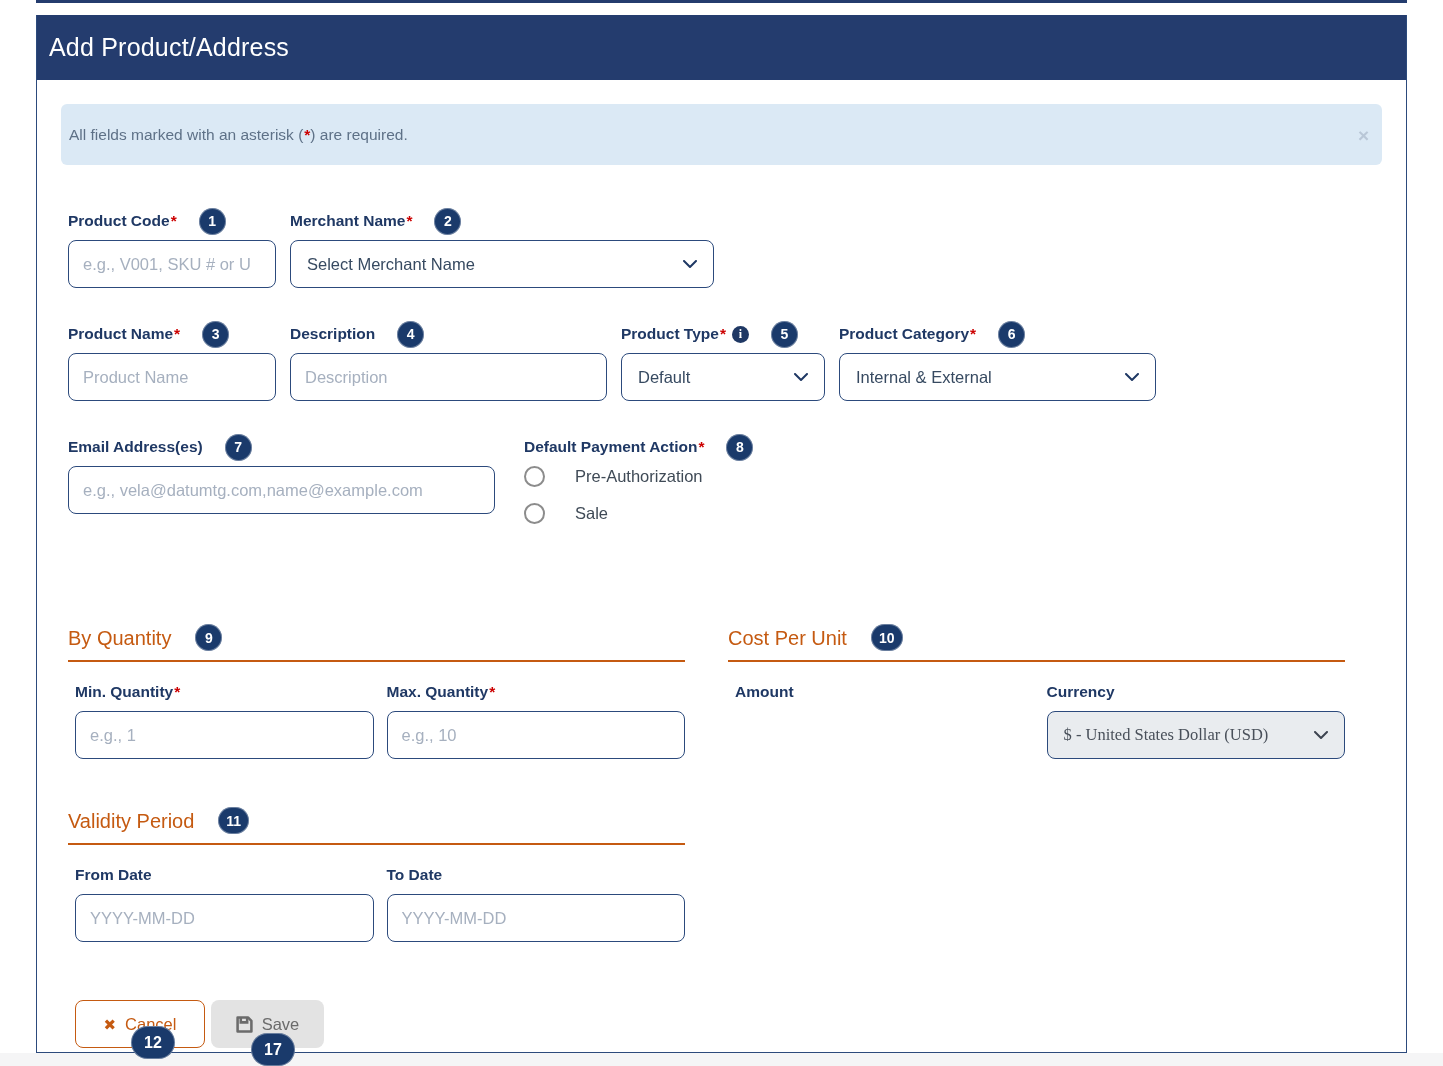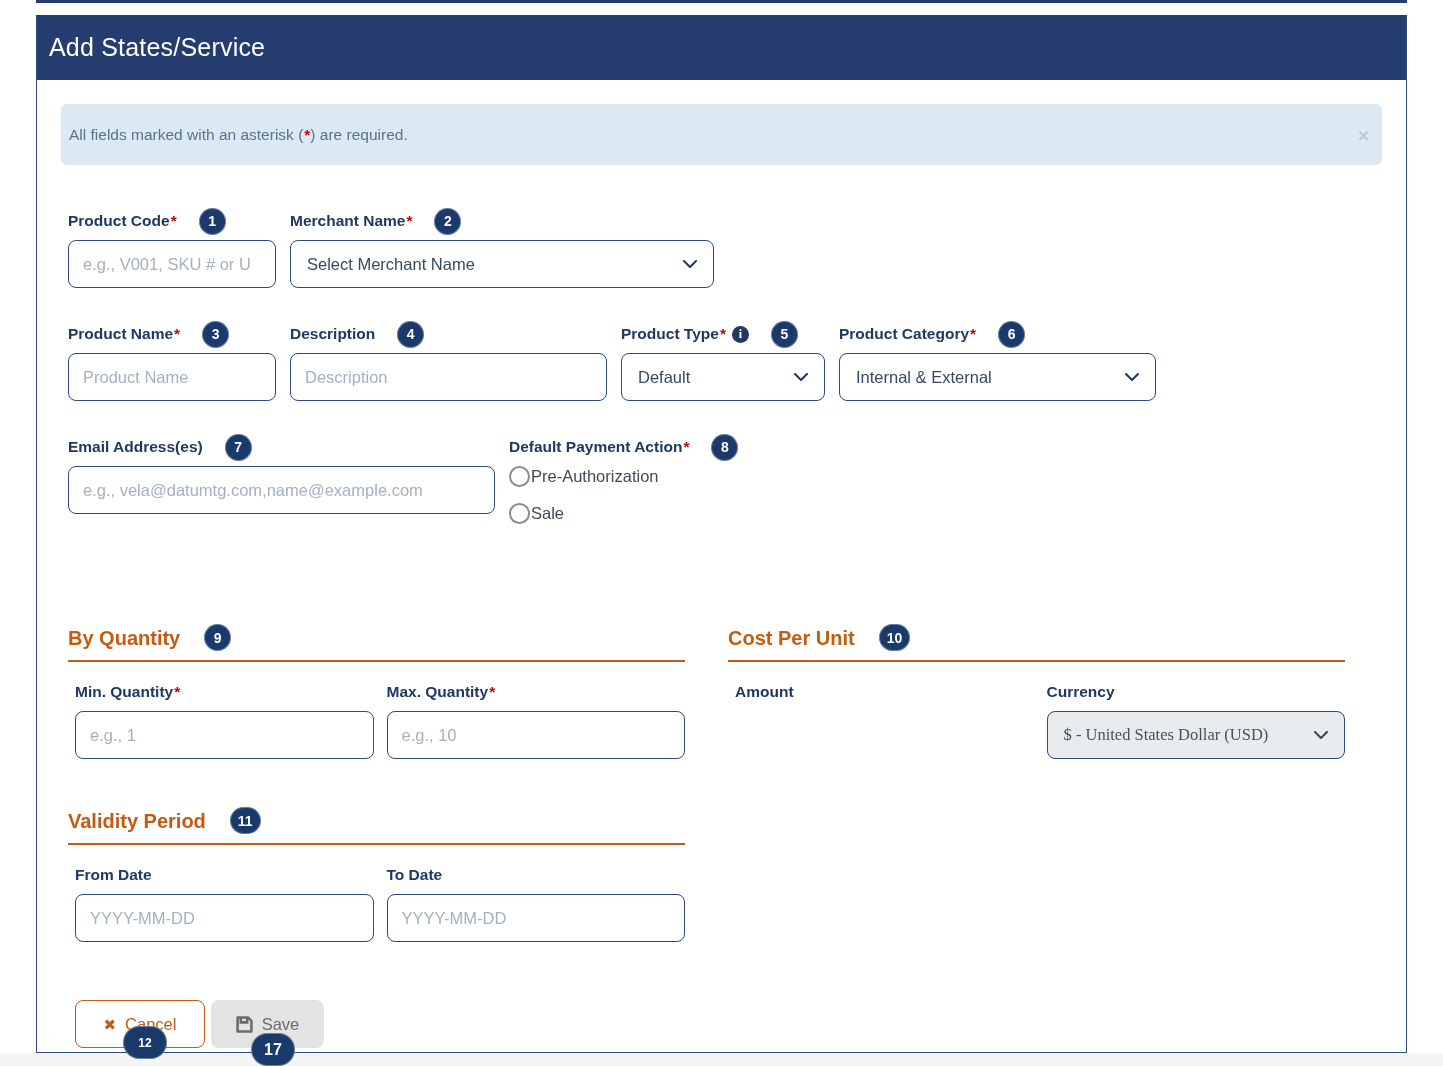--- a/index.html
+++ b/index.html
@@ -39,29 +39,29 @@
   .input::placeholder { color:#a6b0bf; opacity:1; }
   .select { height:48px; border:1px solid #2c4a7c; border-radius:8px; font-size:16.5px; padding:0 16px;
             color:#374a61; background:#fff; display:flex; align-items:center; justify-content:space-between;
             cursor:pointer; }
   .select.disabled { background:#e9ecef; color:#49505a;font-family:Liberation Serif, serif; }
   .chev { display:inline-flex; margin-left:10px; }
 
   .w208{width:208px} .w424{width:424px} .w317{width:317px} .w204{width:204px}
   .w427{width:427px} .w310{width:310px}
 
-  .payment-group { }
-  .radio-row { display:flex; align-items:center; gap:1px; margin-top:6px; margin-bottom:16px; cursor:pointer; }
+  .payment-group { margin-left:15px; }
+  .radio-row { display:flex; align-items:center; gap:30px; margin-top:6px; margin-bottom:16px; cursor:pointer; }
   .radio { width:21px; height:21px; border-radius:50%; border:2px solid #8c8c8c; background:#fff; flex:none; }
   .radio-label { font-size:16.5px; color:#3f4a56; }
 
   .sections { display:flex; gap:43px; margin-top:84px; }
   .section { width:617px; }
   .section-head { display:flex; align-items:center; border-bottom:2px solid #c55a11; padding-bottom:9px; }
-  .section-title { font-size:20px; font-weight:bold; color:#c55a11; line-height:26px; }
+  .section-title { font-size:20px; font-weight:normal; color:#c55a11; line-height:26px; }
   .section-head .badge { margin-left:24px; }
   .section-fields { display:flex; gap:13px; padding-left:7px; margin-top:20px; }
 
   .validity { margin-top:48px; }
 
   .actions { display:flex; gap:6px; margin-left:7px; margin-top:58px; }
   .btn { height:48px; border-radius:8px; font-size:16.5px; display:flex; align-items:center;
          justify-content:center; gap:9px; cursor:pointer; font-family:"Liberation Sans", sans-serif; }
   .btn-cancel { width:130px; background:#fff; border:1px solid #c55a11; color:#c55a11; }
   .btn-cancel .x-icon { font-size:15px; line-height:1; }
@@ -71,21 +71,21 @@
 </style>
 </head>
 <body>
 
 <div class="page">
   <div class="top-sliver"></div>
   <div class="bottom-strip"></div>
 
   <div class="card">
     <div class="card-header">
-      <span>Add States/Service</span>
+      <span>Add Product/Address</span>
     </div>
 
     <div class="card-body">
 
       <div class="alert">
         <span><span>All fields marked with an asterisk (</span><span class="req">*</span><span>) are required.</span></span>
         <span class="close">×</span>
       </div>
 
       <div class="form">
@@ -281,15 +281,15 @@
               </svg>
             </span>
             <span>Save</span>
           </button>
         </div>
 
       </div>
     </div>
   </div>
 
-  <span class="badge floating-badge" style="left:123px; top:1026px; margin-left:0; min-width:44px; height:33px; border-radius:17px; font-size:12px;">12</span>
+  <span class="badge floating-badge" style="left:131px; top:1026px; margin-left:0; min-width:44px; height:33px; border-radius:17px; font-size:16px;">12</span>
   <span class="badge floating-badge" style="left:251px; top:1033px; margin-left:0; min-width:44px; height:33px; border-radius:17px; font-size:16px;">17</span>
 </div>
 
 </body></html>

